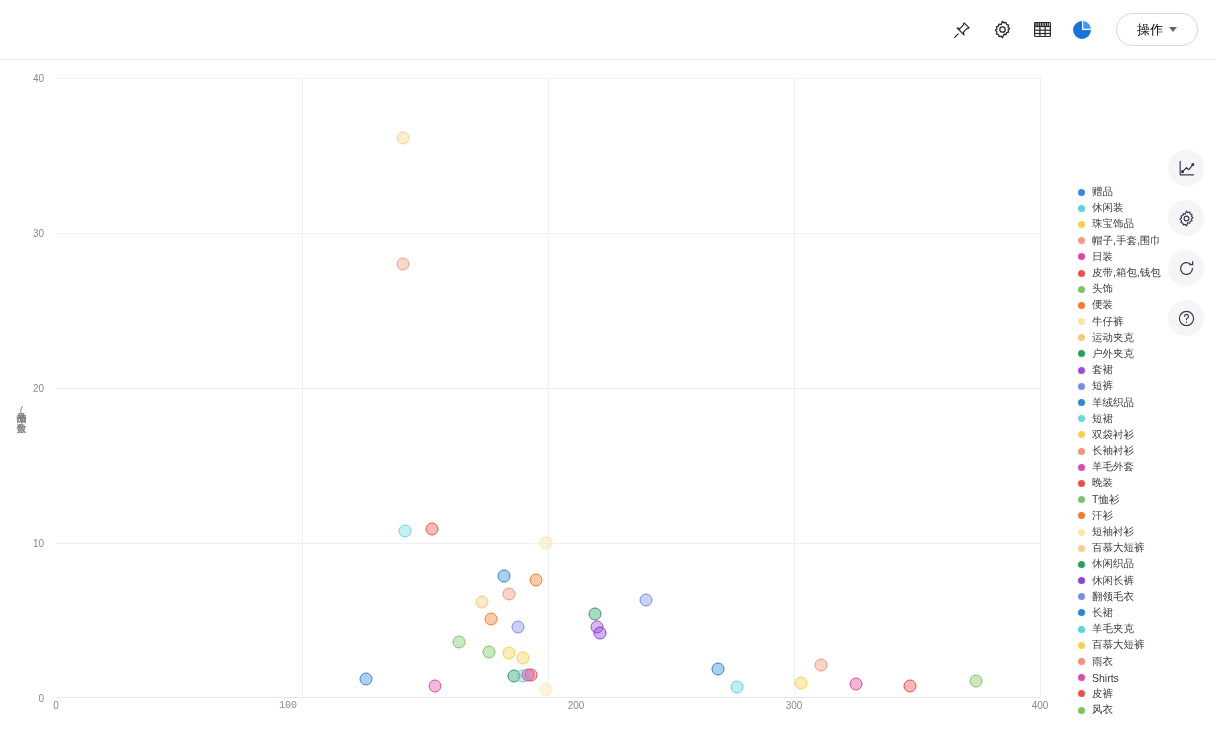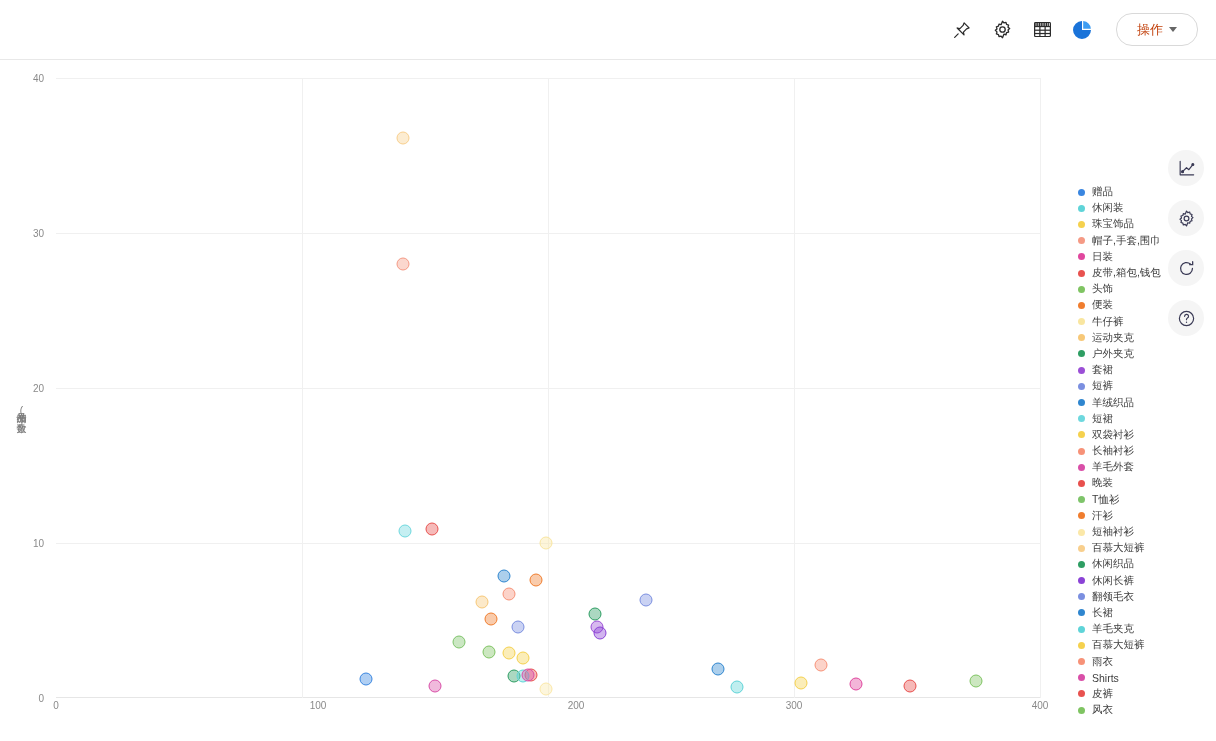--- a/index.html
+++ b/index.html
@@ -26,21 +26,21 @@
   .header-tools { display:flex; align-items:center; gap:0px; }
   .tool-btn {
     width:40px; height:40px; display:flex; align-items:center; justify-content:center;
     cursor:pointer; border-radius:4px;
   }
   .action-btn {
     margin-left:14px;
     height:33px; min-width:82px; padding:0 14px;
     border:1px solid #d9d9d9; border-radius:16px; background:#fff;
     display:flex; align-items:center; justify-content:center; gap:6px;
-    font-size:13px; color:#c2410c; cursor:pointer;
+    font-size:13px; color:#000000; cursor:pointer;
   }
   .caret { display:inline-block; width:0;height:0;
     border-left:4px solid transparent;border-right:4px solid transparent;
     border-top:5px solid #666; }
 
   
   .chart-wrap { position:absolute; left:0; top:60px; width:1216px; height:681px; background:#fff; }
 
   .plot {
     position:absolute;
@@ -157,21 +157,21 @@
       <div class="axis-bottom"></div>
     <div class="gridline-v" style="left: 246px;"></div>
         <div class="gridline-v" style="left: 492px;"></div>
         <div class="gridline-v" style="left: 738px;"></div>
         <div class="gridline-v" style="left: 984px;"></div>
         <div class="gridline-h" style="top: 465px;"></div>
         <div class="gridline-h" style="top: 310px;"></div>
         <div class="gridline-h" style="top: 155px;"></div>
         <div class="gridline-h" style="top: 0px;"></div>
         <div class="tick-x" style="left: 0px;">0</div>
-        <div class="tick-x" style="left: 262px;">100</div>
+        <div class="tick-x" style="left: 232px; font-family: Liberation Mono, monospace;">100</div>
         <div class="tick-x" style="left: 520px;">200</div>
         <div class="tick-x" style="left: 738px;">300</div>
         <div class="tick-x" style="left: 984px;">400</div>
         <div class="tick-y" style="top: 620px;">0</div>
         <div class="tick-y" style="top: 465px;">10</div>
         <div class="tick-y" style="top: 310px;">20</div>
         <div class="tick-y" style="top: 155px;">30</div>
         <div class="tick-y" style="top: 0px;">40</div>
         <div class="dot" title="赠品" style="left: 309.96px; top: 601.4px; background: rgba(58, 134, 224, 0.4); border-color: rgb(58, 134, 224);"></div>
         <div class="dot" title="休闲装" style="left: 681.42px; top: 609.15px; background: rgba(95, 212, 216, 0.4); border-color: rgb(95, 212, 216);"></div>

